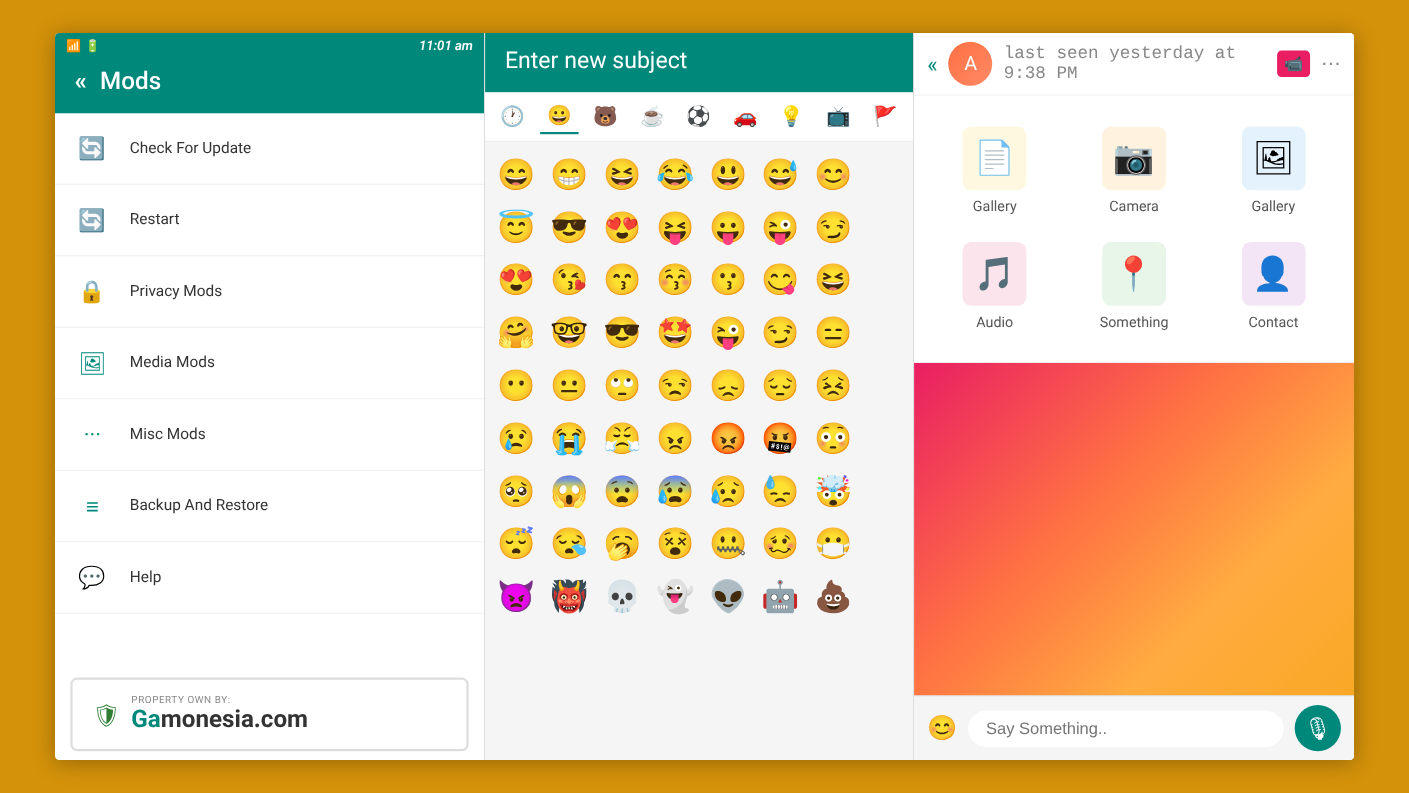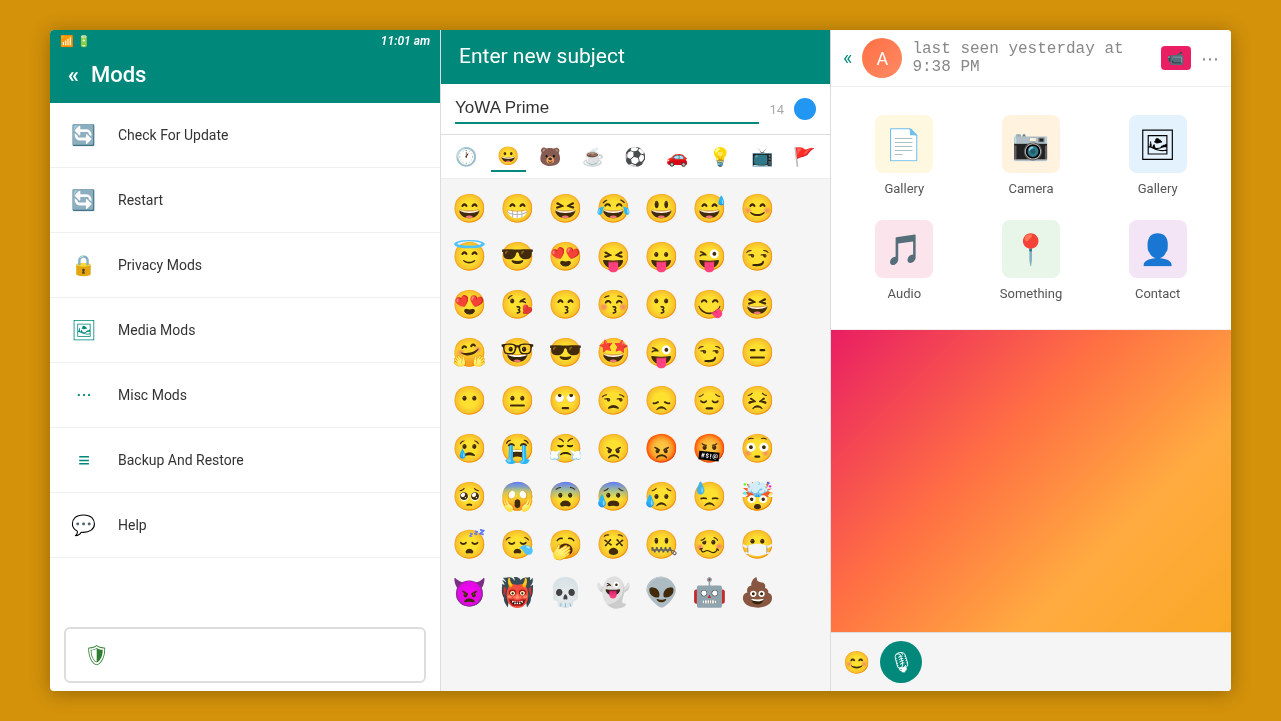--- a/index.html
+++ b/index.html
@@ -344,31 +344,32 @@
     <span class="menu-icon teal">≡</span>
     <span class="menu-label">Backup And Restore</span>
   </div>
         <div class="menu-item">
     <span class="menu-icon teal">💬</span>
     <span class="menu-label">Help</span>
   </div>
       </div>
     <div class="watermark">
       <span class="watermark-shield">🛡</span>
+      <div>
+        <div class="watermark-text-small">Property own by:</div>
+        <div class="watermark-text-big">
+          <span class="ga">Ga</span><span class="rest">monesia.com</span>
+        </div>
+      </div>
     </div>
   </div>
 
   <div class="panel-emoji">
     <div class="emoji-header">
       <span class="emoji-header-title">Enter new subject</span>
-    </div>
-    <div class="emoji-input-row">
-      <input class="emoji-input" readonly="" value="YoWA Prime" style="">
-      <span class="emoji-count">14</span>
-      <div class="emoji-dot"></div>
     </div>
     <div class="emoji-category-bar">
     <span class="cat-icon">🕐</span>
         <span class="cat-icon active">😀</span>
         <span class="cat-icon">🐻</span>
         <span class="cat-icon">☕</span>
         <span class="cat-icon">⚽</span>
         <span class="cat-icon">🚗</span>
         <span class="cat-icon">💡</span>
         <span class="cat-icon">📺</span>
@@ -482,18 +483,19 @@
         <div class="share-item">
     <div class="share-icon-box con">👤</div>
     <span class="share-label">Contact</span>
   </div>
       </div>
 
     <div class="chat-wallpaper"></div>
 
     <div class="chat-input-bar">
       <span class="chat-emoji-btn">😊</span>
+      <input class="chat-input-field" readonly="" placeholder="Say Something.." style="">
       <div class="chat-mic-btn">
         <span>🎙</span>
       </div>
     </div>
   </div>
 </div>
 
 </body></html>

